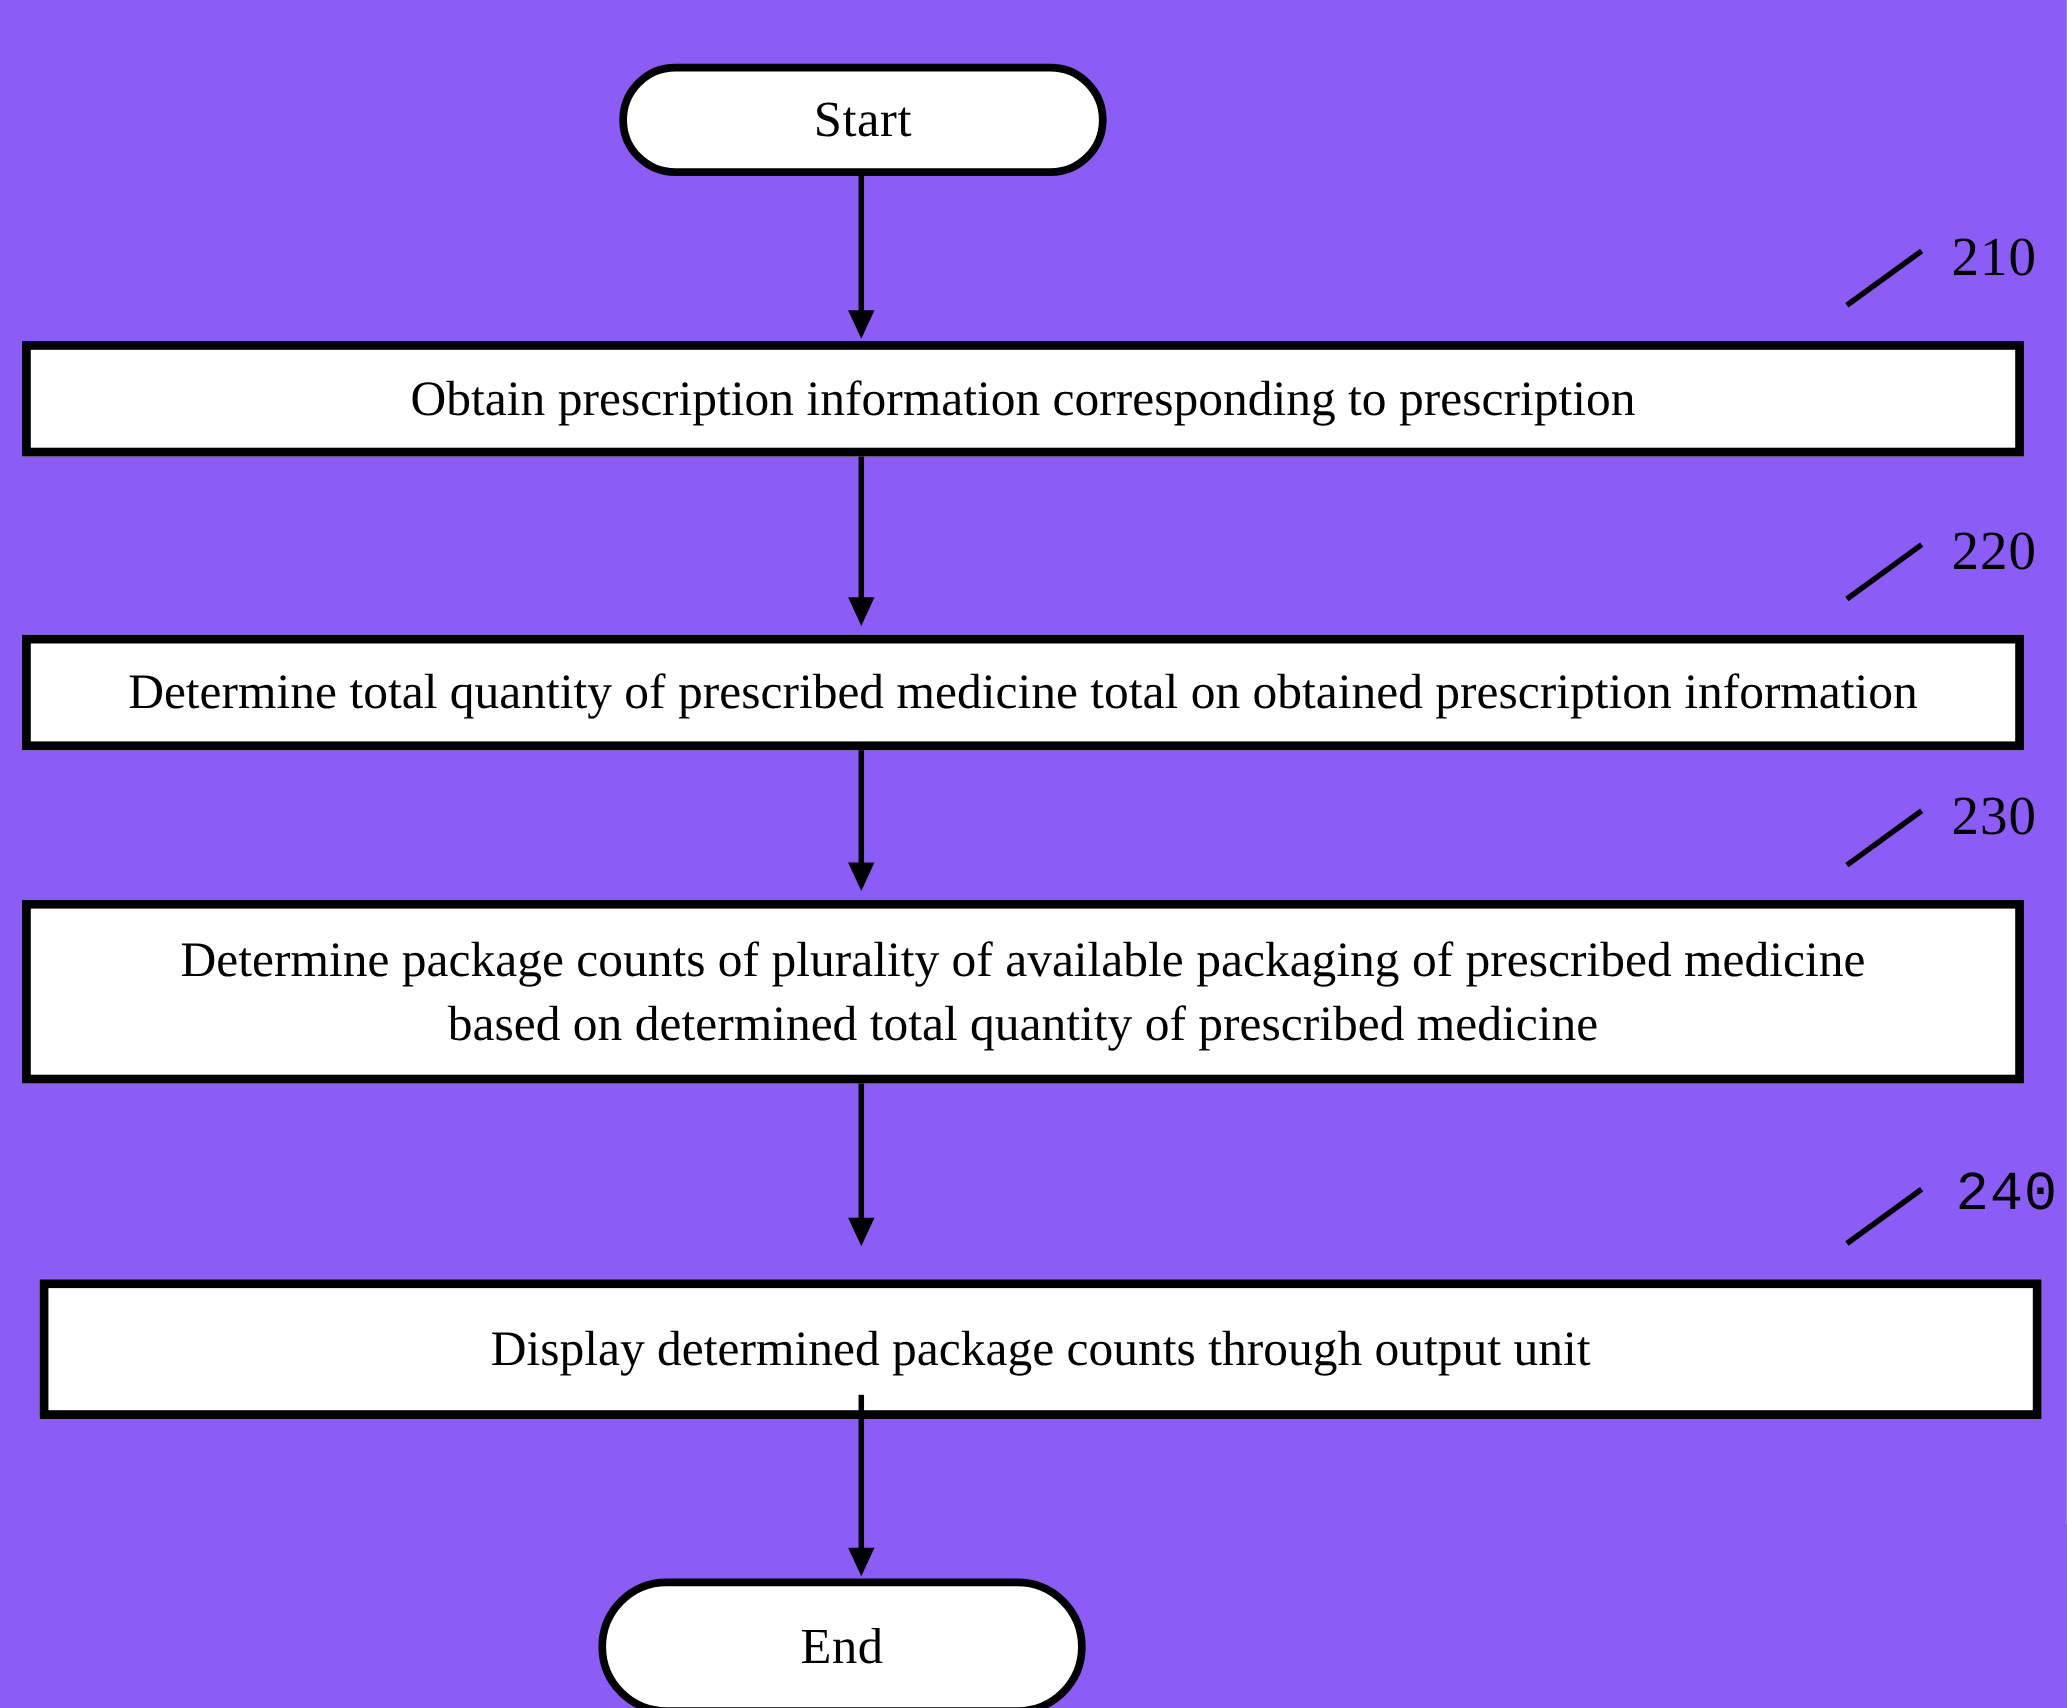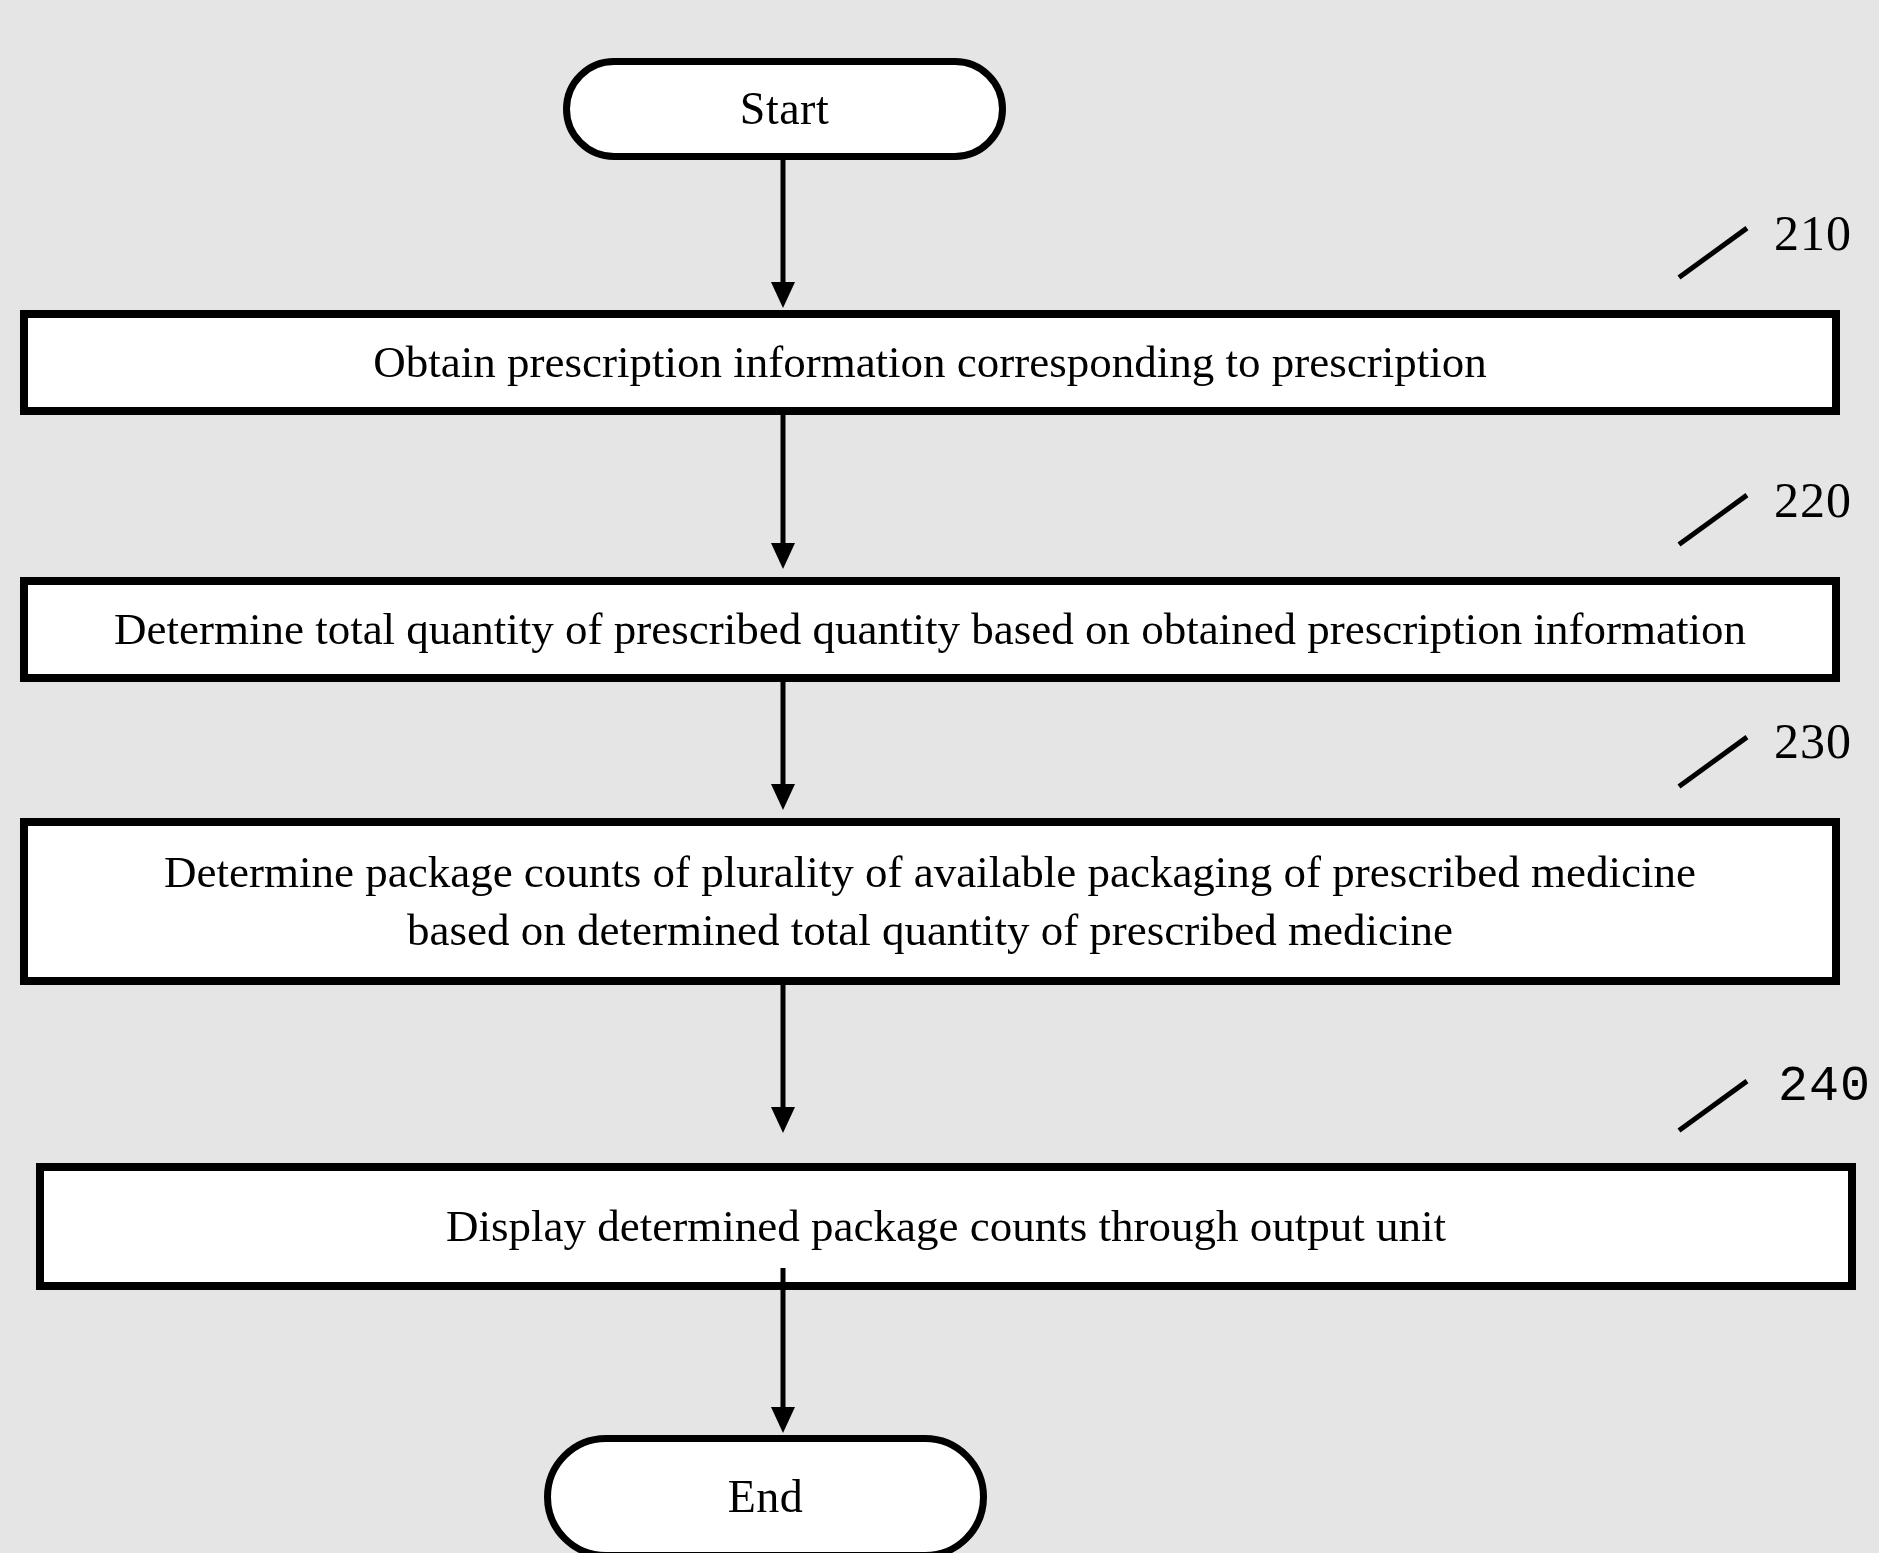--- a/index.html
+++ b/index.html
@@ -4,21 +4,21 @@
 <style>
   html, body {
     margin: 0;
     padding: 0;
     background: #ffffff;
   }
   #page {
     position: relative;
     width: 1879px;
     height: 1553px;
-    background: #e5e5e5;
+    background: #8b5cf6;
     font-family: "Liberation Serif", "DejaVu Serif", serif;
     color: #000000;
     overflow: hidden;
   }
 
   
   .terminal {
     position: absolute;
     box-sizing: border-box;
     border: 7px solid #000000;
@@ -109,21 +109,21 @@
   </div>
   <div class="leader" style="left:1679px; top:275px; width:84px; transform:rotate(-36deg);"></div>
   <div class="refnum" style="left:1754px; top:208px;">210</div>
 
   <div class="arrow" style="left:783px; top:415px; height:155px;">
     <div class="stem" style="height:132px;"></div>
     <div class="head" style="top:128px;"></div>
   </div>
 
   <div class="process" style="left:20px; top:577px; width:1820px; height:105px;">
-    <span class="txt">Determine total quantity of prescribed quantity based on obtained prescription information</span>
+    <span class="txt">Determine total quantity of prescribed medicine total on obtained prescription information</span>
   </div>
   <div class="leader" style="left:1679px; top:542px; width:84px; transform:rotate(-36deg);"></div>
   <div class="refnum" style="left:1754px; top:475px;">220</div>
 
   <div class="arrow" style="left:783px; top:682px; height:130px;">
     <div class="stem" style="height:106px;"></div>
     <div class="head" style="top:102px;"></div>
   </div>
 
   <div class="process" style="left:20px; top:818px; width:1820px; height:167px;">

